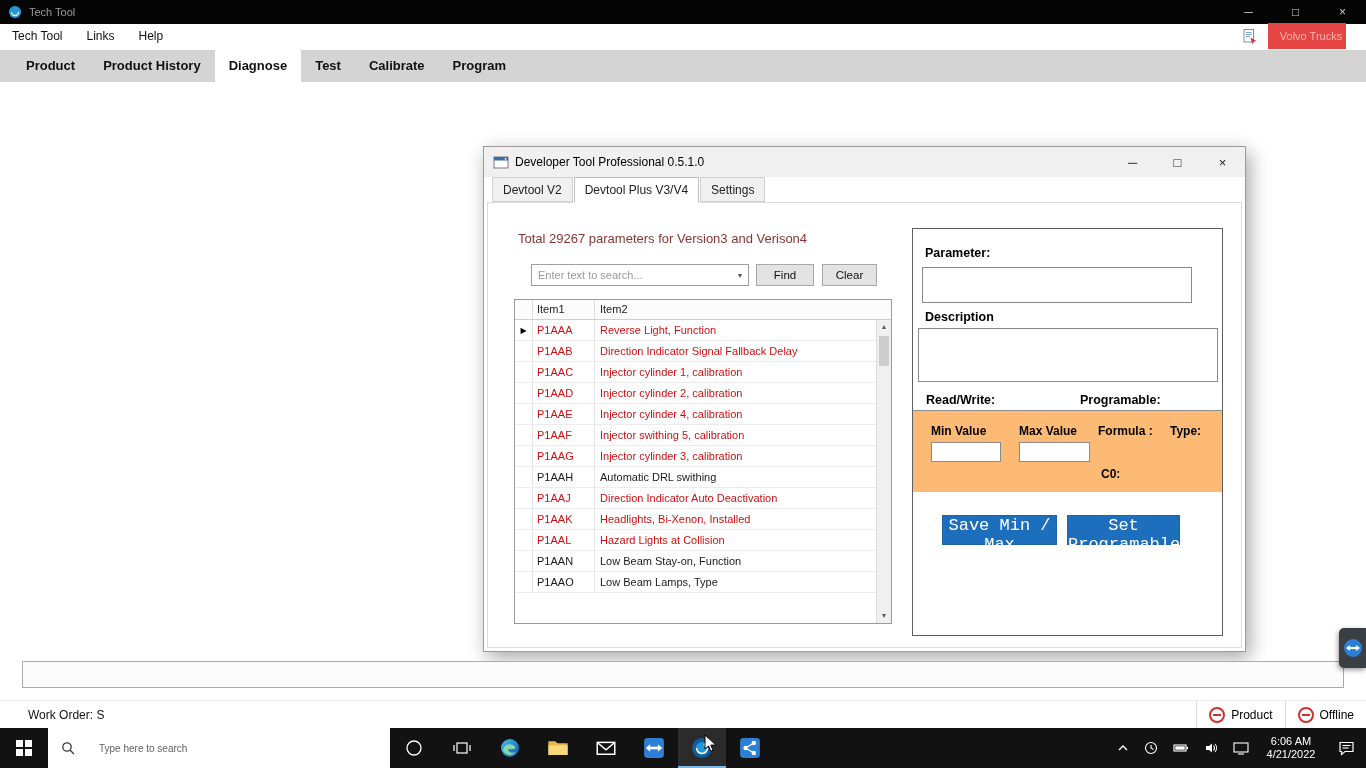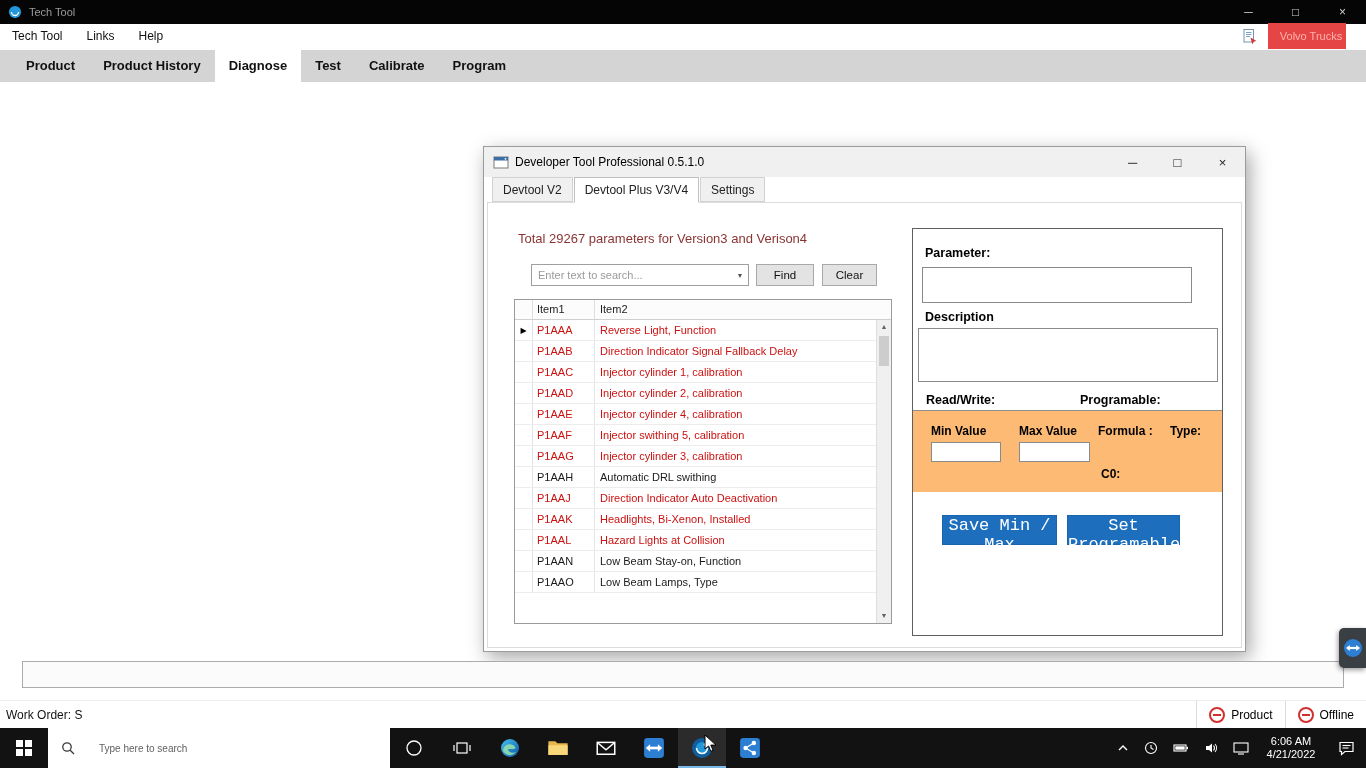--- a/index.html
+++ b/index.html
@@ -84,21 +84,21 @@
   .b-min-input { left:18px; width:70px; }
   .b-max-input { left:106px; width:71px; }
   .b-c0 { left:188px; top:56px; }
   .blue-btn { position:absolute; top:262px; height:30px; background:#1d6fbe; color:#fff; border:1px solid #1a65ad; font-size:17px; font-family:Liberation Mono, monospace;margin-top:24px; }
   .dp-save { left:29px; width:115px; }
   .dp-set { left:154px; width:113px; }
 
   
   .msgbox { position:absolute; left:22px; top:661px; width:1322px; height:27px; border:1px solid #ababab; background:#fbfbfb; }
   .statusbar { position:absolute; left:0; top:700px; width:100%; height:28px; background:#fff; display:flex; align-items:center; font-size:12px; border-top:1px solid #ededed; }
-  .work-order { margin-left:6px; color:#111; }
+  .work-order { margin-left:28px; color:#111; }
   .status-right { margin-left:auto; display:flex; height:100%; }
   .status-item { display:flex; align-items:center; padding:0 12px; border-left:1px solid #dcdcdc; }
   .no-ico { width:16px; height:16px; border-radius:50%; border:2px solid #d03030; background:#fff; position:relative; margin-right:6px; flex:0 0 auto; }
   .no-ico::after { content:""; position:absolute; left:2px; right:2px; top:50%; margin-top:-1px; height:2px; background:#d03030; }
 
   
   .taskbar { position:absolute; left:0; top:728px; width:100%; height:40px; background:#121212; display:flex; align-items:stretch; }
   .tb-btn { width:48px; display:flex; align-items:center; justify-content:center; flex:0 0 auto; }
   .tb-btn.hovered { background:#2b2b2b; box-shadow:inset 0 -2px 0 #7ab8e8; }
   .win-logo { width:16px; height:16px; display:grid; grid-template-columns:7px 7px; grid-template-rows:7px 7px; gap:2px; }

